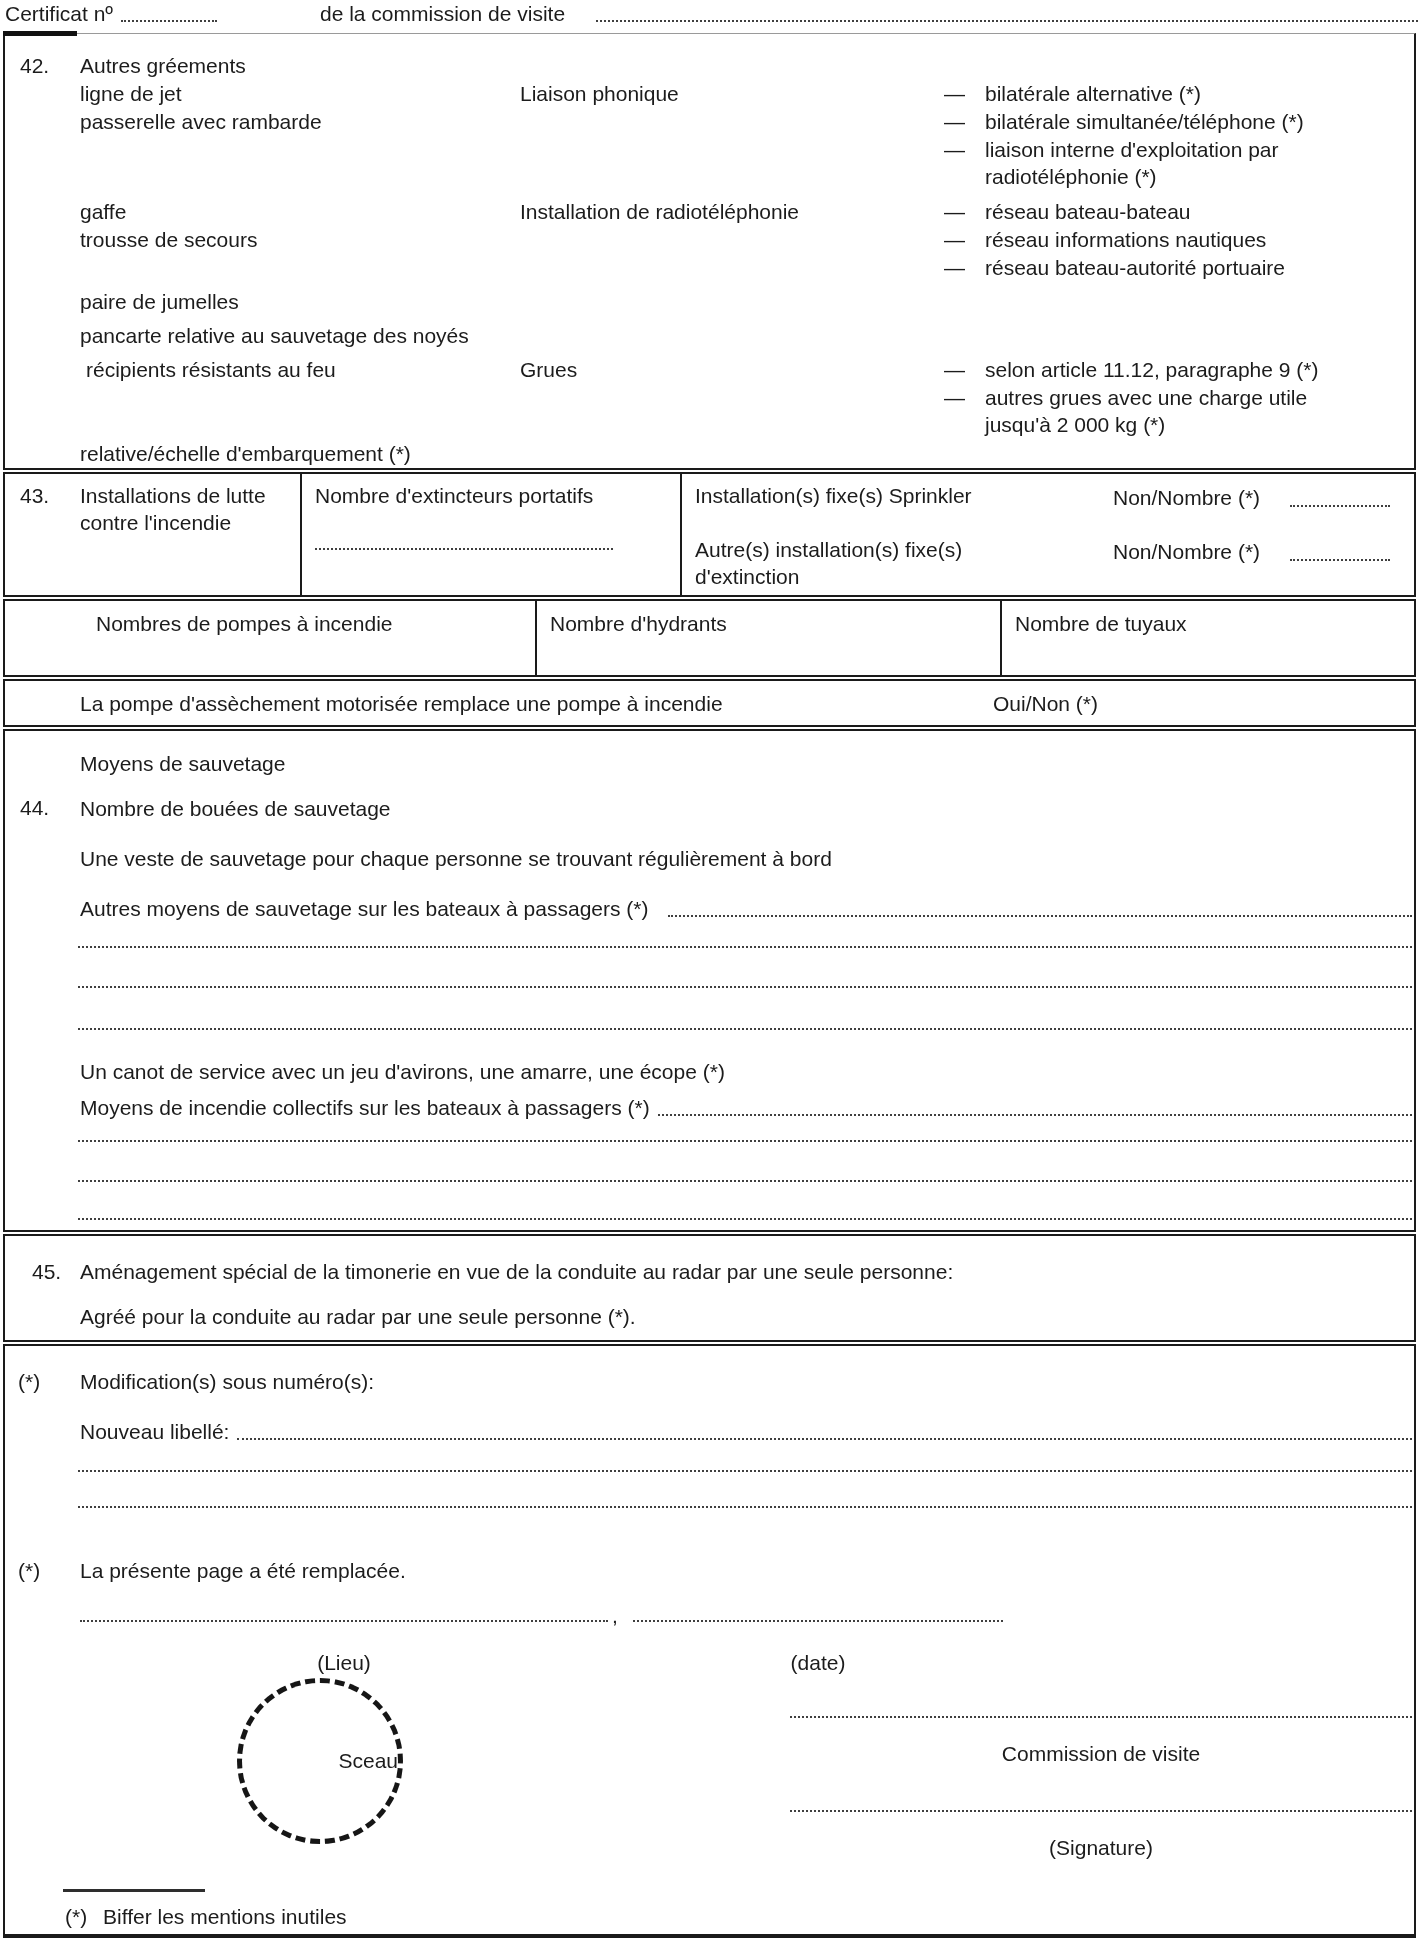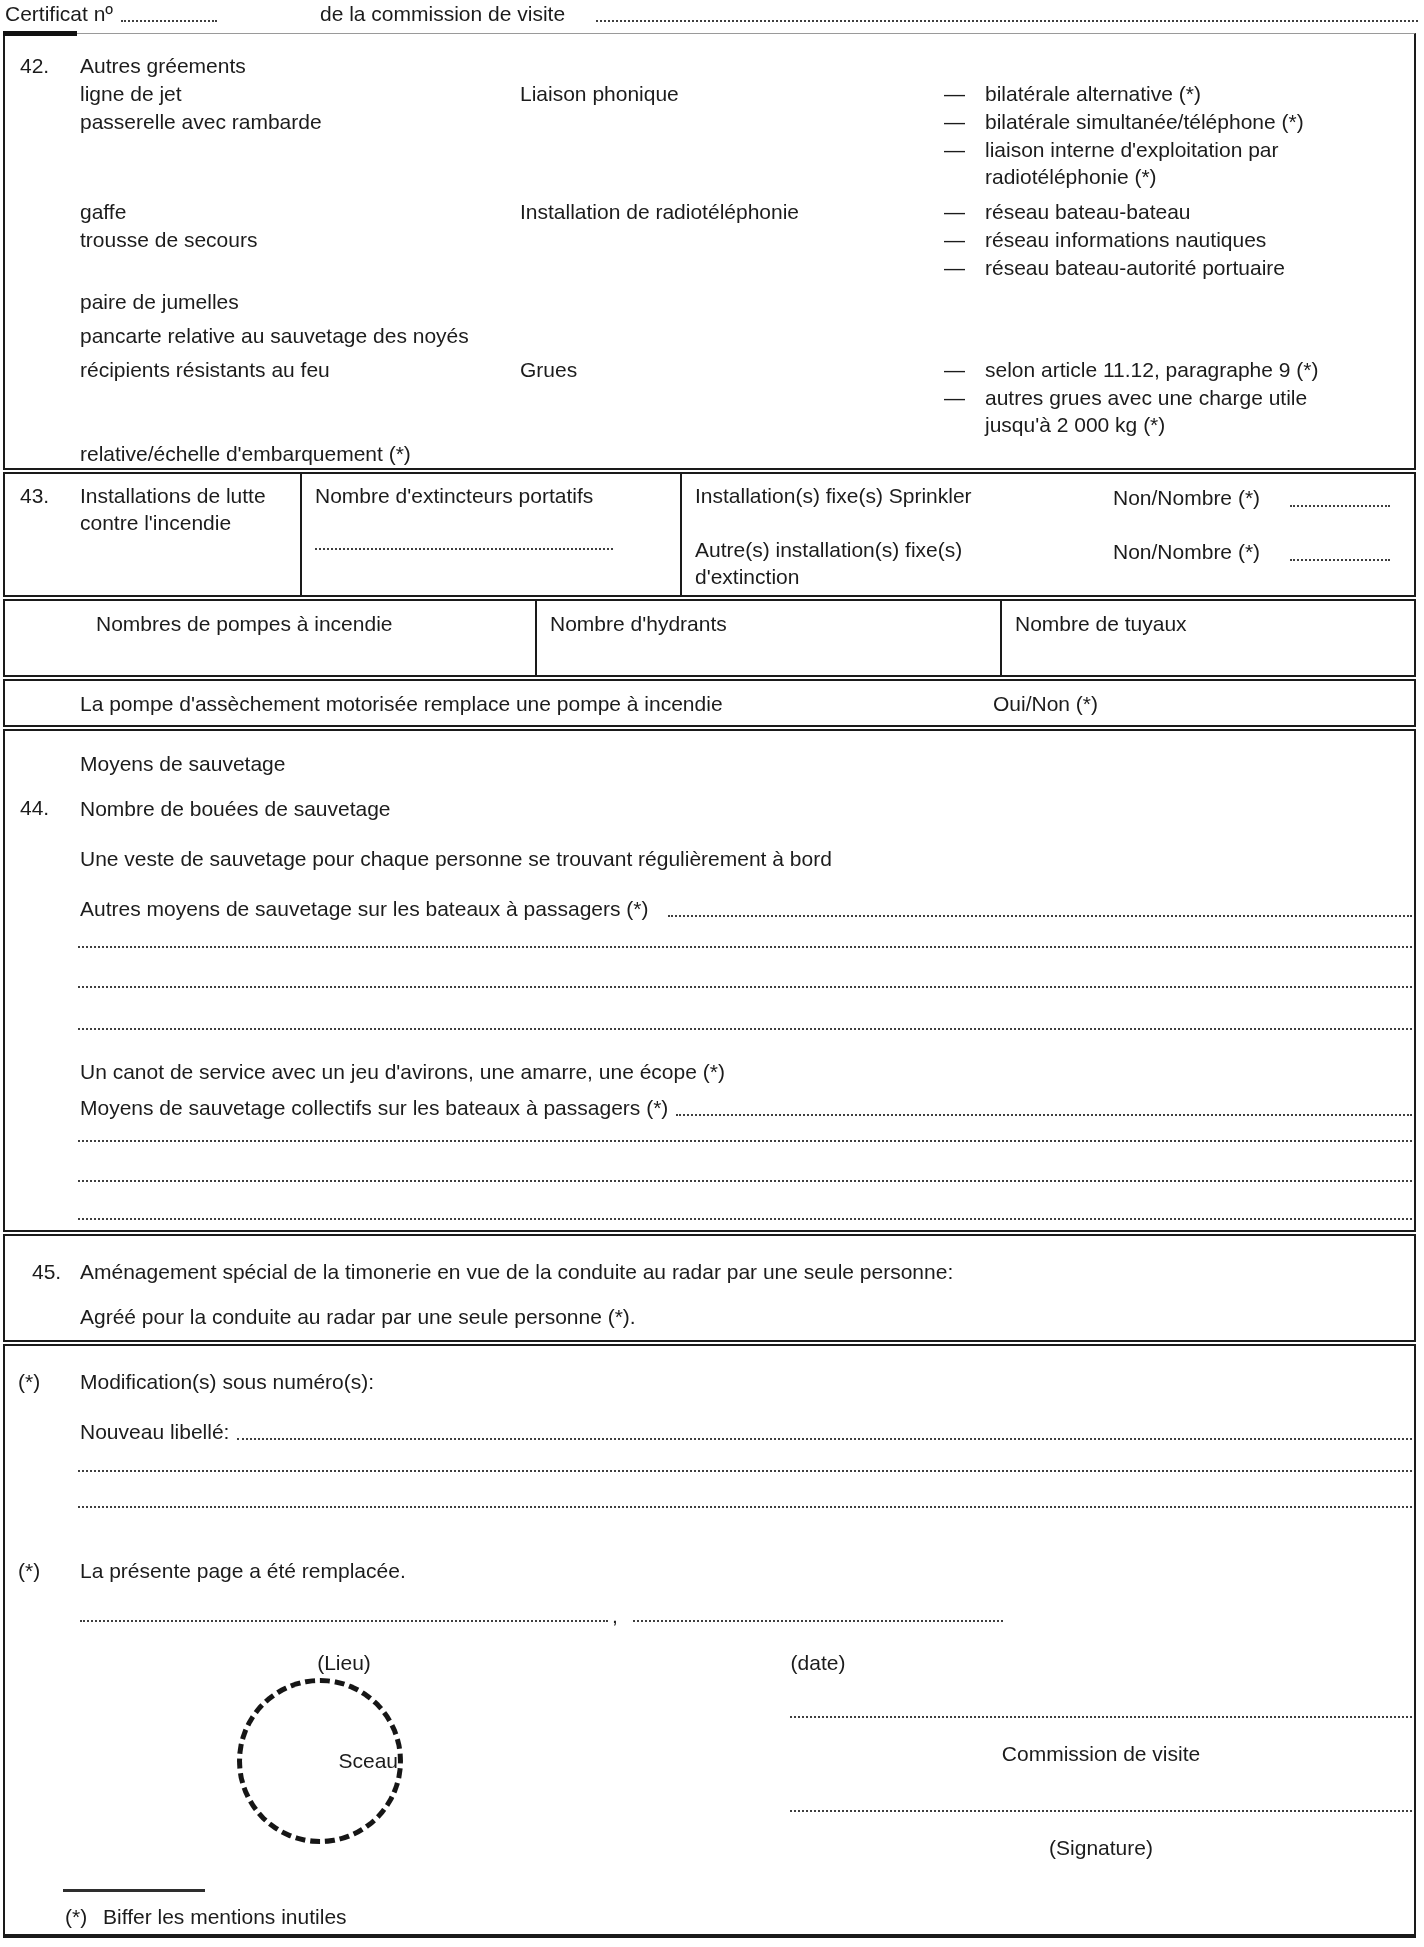--- a/index.html
+++ b/index.html
@@ -59,21 +59,21 @@
 
   <div class="t" style="left:20px; top:52px;">42.</div>
   <div class="t" style="left:80px; top:52px;">Autres gréements</div>
 
   <div class="t" style="left:80px; top:80px;">ligne de jet</div>
   <div class="t" style="left:80px; top:108px;">passerelle avec rambarde</div>
   <div class="t" style="left:80px; top:198px;">gaffe</div>
   <div class="t" style="left:80px; top:226px;">trousse de secours</div>
   <div class="t" style="left:80px; top:288px;">paire de jumelles</div>
   <div class="t" style="left:80px; top:322px;">pancarte relative au sauvetage des noyés</div>
-  <div class="t" style="left:80px; top:356px;">récipients résistants au feu</div>
+  <div class="t" style="left:86px; top:356px;">récipients résistants au feu</div>
   <div class="t" style="left:80px; top:440px;">relative/échelle d'embarquement (*)</div>
 
   <div class="t" style="left:520px; top:80px;">Liaison phonique</div>
   <div class="t" style="left:520px; top:198px;">Installation de radiotéléphonie</div>
   <div class="t" style="left:520px; top:356px;">Grues</div>
 
   <div class="dash-item" style="left:944px; top:80px;">
     <span>—</span>
     <span class="dtext">bilatérale alternative (*)</span>
   </div>
@@ -134,21 +134,21 @@
   <div class="flexline" style="left:80px; top:895px; width:1332px;">
     <span class="lbl">Autres moyens de sauvetage sur les bateaux à passagers (*)</span>
     <span class="leader gapleader"></span>
   </div>
   <div class="dotfill" style="left:78px; top:930px; width:1334px;"></div>
   <div class="dotfill" style="left:78px; top:970px; width:1334px;"></div>
   <div class="dotfill" style="left:78px; top:1012px; width:1334px;"></div>
 
   <div class="t" style="left:80px; top:1058px;">Un canot de service avec un jeu d'avirons, une amarre, une écope (*)</div>
   <div class="flexline" style="left:80px; top:1094px; width:1332px;">
-    <span class="lbl">Moyens de sauvetage collectifs sur les bateaux à passagers (*)</span>
+    <span class="lbl">Moyens de incendie collectifs sur les bateaux à passagers (*)</span>
     <span class="leader"></span>
   </div>
   <div class="dotfill" style="left:78px; top:1124px; width:1334px;"></div>
   <div class="dotfill" style="left:78px; top:1164px; width:1334px;"></div>
   <div class="dotfill" style="left:78px; top:1202px; width:1334px;"></div>
 
   <div class="t" style="left:20px; top:1258px;margin-left:12px;">45.</div>
   <div class="t" style="left:80px; top:1258px;">Aménagement spécial de la timonerie en vue de la conduite au radar par une seule personne:</div>
   <div class="t" style="left:80px; top:1303px;">Agréé pour la conduite au radar par une seule personne (*).</div>
 

